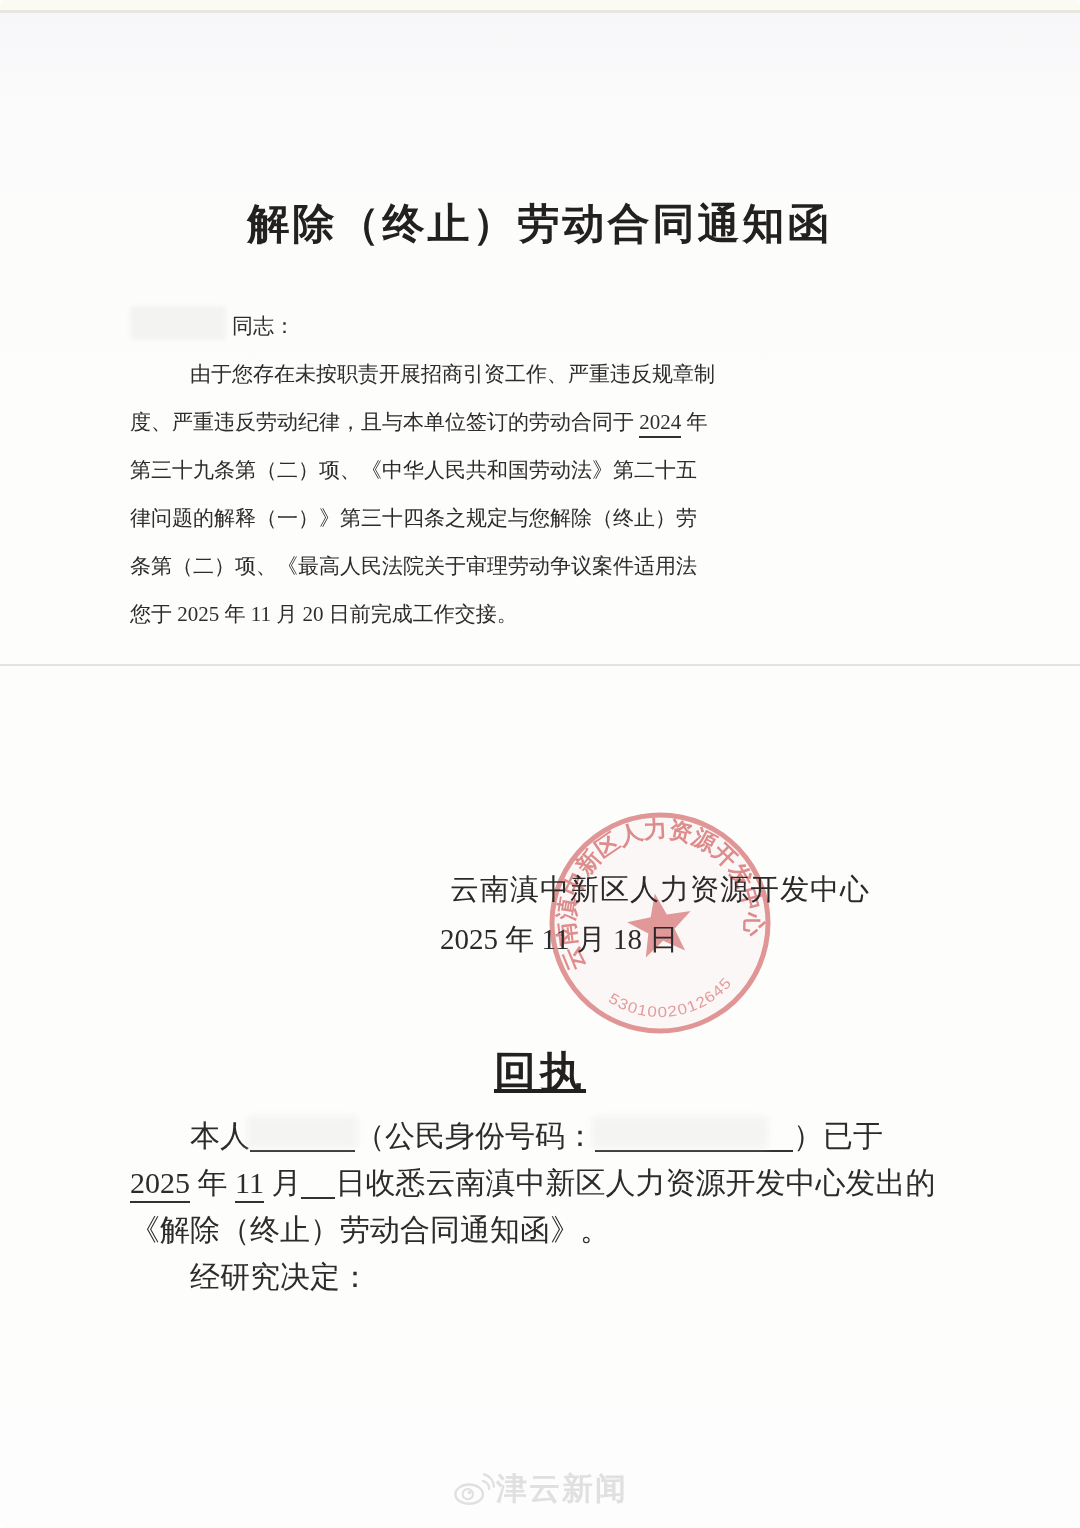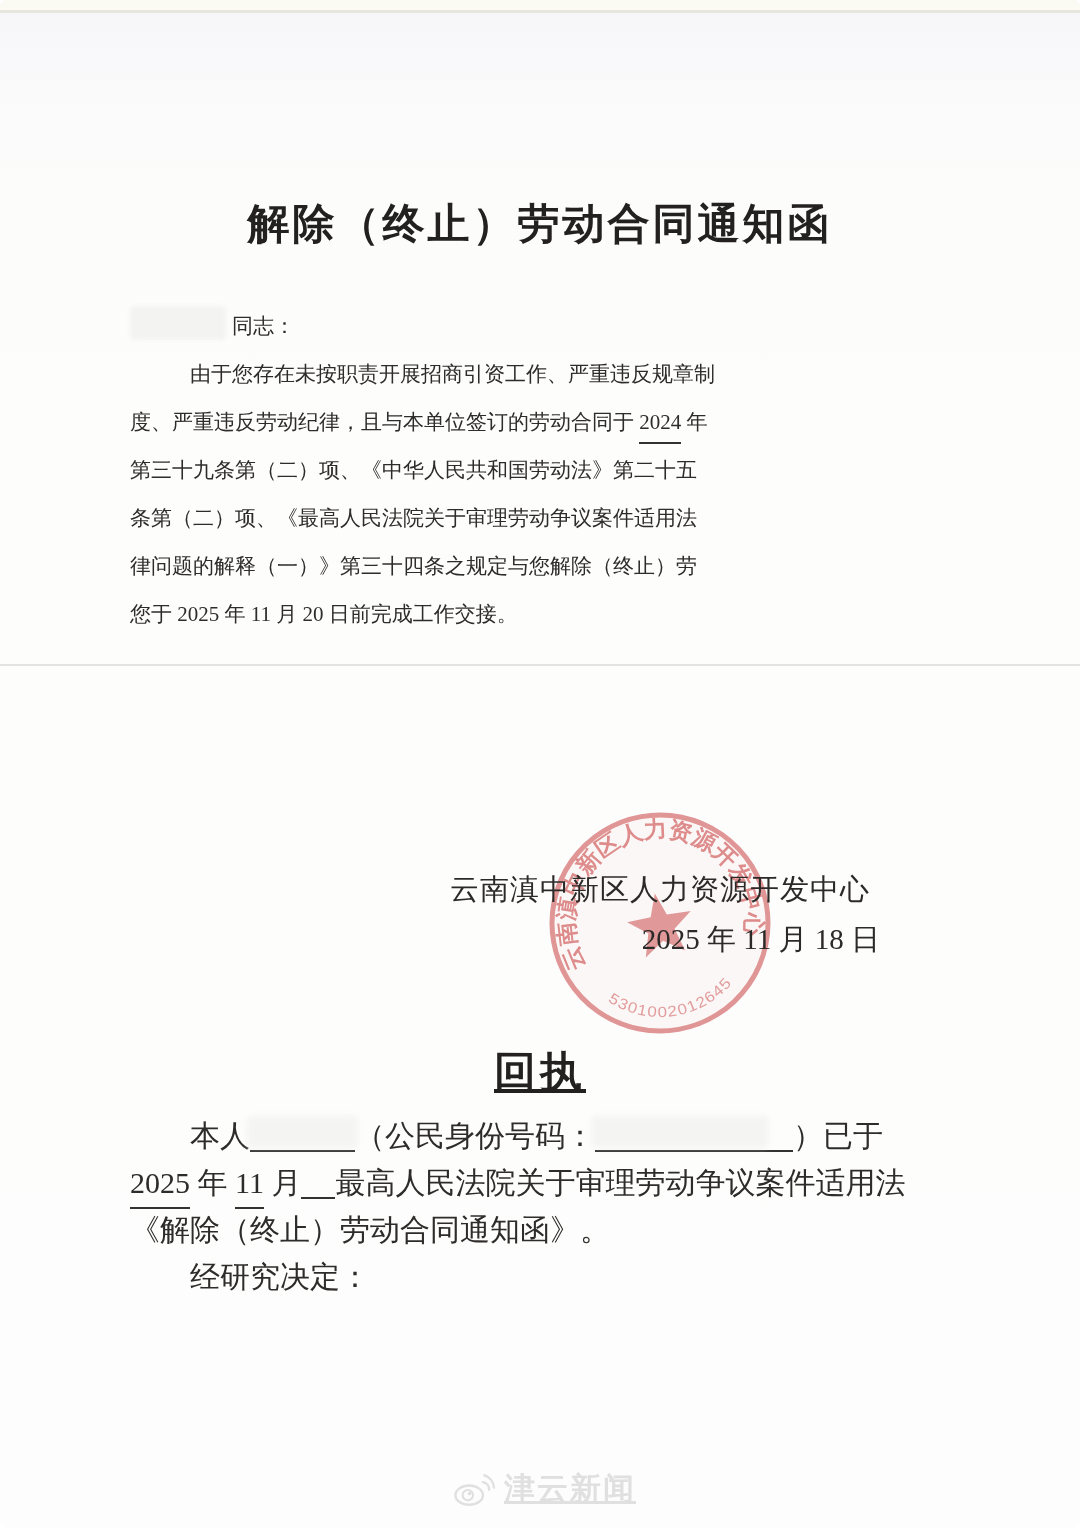--- a/index.html
+++ b/index.html
@@ -16,51 +16,51 @@
   .doc-title{
     position:absolute;top:196px;left:0;width:100%;text-align:center;
     font-family:"Liberation Sans","DejaVu Sans",sans-serif;
     font-size:42px;font-weight:700;letter-spacing:3px;color:#232120;
   }
   .content{position:absolute;top:302px;left:130px;width:824px;font-size:21px;}
   .content .line{height:48px;line-height:48px;white-space:nowrap;}
   .receipt-content{position:absolute;top:1112px;left:130px;width:824px;font-size:30px;}
   .receipt-content .line{height:47px;line-height:47px;white-space:nowrap;}
   .line.indent{text-indent:60px;}
-  .u{border-bottom:2px solid #343230;padding-bottom:8px;margin-top:46px;}
+  .u{border-bottom:2px solid #343230;padding-bottom:2px;margin-top:46px;}
   .blank{
     display:inline-block;height:34px;vertical-align:-6px;
     border-bottom:2px solid #343230;
   }
   .rb{position:relative;}
   .rb::before{
     content:'';position:absolute;left:-3px;right:-3px;bottom:2px;height:32px;
     background:rgba(236,236,235,.55);filter:blur(3px);border-radius:4px;
   }
   .redact-name{
     display:inline-block;width:96px;height:34px;vertical-align:-7px;margin-right:6px;
     background:rgba(238,238,236,.65);filter:blur(2px);border-radius:4px;
   }
   .sign-agency{
     position:absolute;top:870px;left:440px;width:440px;text-align:center;
     font-size:29px;letter-spacing:1px;color:#2c2a28;z-index:3;
   }
   .sign-date{
-    position:absolute;top:920px;left:440px;width:440px;text-align:right;
+    position:absolute;top:920px;left:440px;width:440px;text-align:left;
     font-size:29px;color:#2c2a28;z-index:3;
   }
   .seal{position:absolute;left:540px;top:803px;width:240px;height:240px;transform:rotate(-10deg);z-index:2;opacity:.85;}
   .receipt-title{
     position:absolute;top:1044px;left:0;width:100%;text-align:center;
     font-family:"Liberation Sans","DejaVu Sans",sans-serif;
     font-size:42px;font-weight:700;letter-spacing:4px;color:#232120;z-index:3;text-decoration:underline;
   }
   .watermark{
-    position:absolute;left:452px;top:1468px;display:flex;align-items:center;gap:8px;
-    color:#e0e0e0;z-index:4;text-decoration:underline;
+    position:absolute;left:452px;top:1468px;display:flex;gap:0;
+    color:#e0e0e0;z-index:4;
   }
   .watermark .wm-text{
     font-family:"Liberation Sans","DejaVu Sans",sans-serif;
     font-size:31px;font-weight:700;letter-spacing:2px;color:#e0e0e0;
   }
 </style>
 </head>
 <body>
 
 <div class="paper">
@@ -71,22 +71,22 @@
   <div class="doc-title">解除（终止）劳动合同通知函</div>
 
   <div class="content">
     <div class="line">
       <span class="redact-name"></span><span>同志：</span>
     </div>
     <div>
         <div class="line indent"><span>由于您存在未按职责开展招商引资工作、严重违反规章制</span></div>
         <div class="line"><span>度、严重违反劳动纪律，且与本单位签订的劳动合同于 </span><span class="u">2024</span><span> 年</span></div>
         <div class="line"><span>第三十九条第（二）项、《中华人民共和国劳动法》第二十五</span></div>
+        <div class="line"><span>律问题的解释（一）》第三十四条之规定与您解除（终止）劳</span></div>
         <div class="line"><span>条第（二）项、《最高人民法院关于审理劳动争议案件适用法</span></div>
-        <div class="line"><span>律问题的解释（一）》第三十四条之规定与您解除（终止）劳</span></div>
         <div class="line"><span>您于 2025 年 11 月 20 日前完成工作交接。</span></div>
       </div>
   </div>
 
   <svg class="seal" viewBox="0 0 240 240">
     <defs>
       <path id="arcTop" d="M 39.2,149.4 A 86,86 0 1 1 200.8,149.4" fill="none"></path>
       <path id="arcBottom" d="M 53.5,186.5 A 94,94 0 0 0 186.5,186.5" fill="none"></path>
     </defs>
     <circle cx="120" cy="120" r="108" fill="rgba(225,140,140,0.06)" stroke="#d05c5c" stroke-width="5" stroke-opacity="0.75"></circle>
@@ -100,21 +100,21 @@
   </svg>
 
   <div class="sign-agency">云南滇中新区人力资源开发中心</div>
   <div class="sign-date">2025 年 11 月 18 日</div>
 
   <div class="receipt-title">回执</div>
 
   <div class="receipt-content">
     <div>
         <div class="line indent"><span>本人</span><span class="blank rb" style="width: 105px;"></span><span>（公民身份号码：</span><span class="blank rb" style="width: 170px;"></span><span class="blank" style="width: 28px;"></span><span>）已于</span></div>
-        <div class="line"><span class="u">2025</span><span> 年 </span><span class="u">11</span><span> 月</span><span class="blank" style="width: 34px;"></span><span>最高人民法院关于审理劳动争议案件适用法</span></div>
+        <div class="line"><span class="u">2025</span><span> 年 </span><span class="u">11</span><span> 月</span><span class="blank" style="width: 34px;"></span><span>日收悉云南滇中新区人力资源开发中心发出的</span></div>
         <div class="line"><span>《解除（终止）劳动合同通知函》。</span></div>
         <div class="line indent"><span>经研究决定：</span></div>
       </div>
   </div>
 
   <div class="watermark">
     <svg width="44" height="40" viewBox="0 0 64 56">
       <ellipse cx="25" cy="37" rx="20" ry="14" fill="none" stroke="#e0e0e0" stroke-width="3.5"></ellipse>
       <circle cx="23" cy="37" r="7.5" fill="none" stroke="#e0e0e0" stroke-width="3"></circle>
       <circle cx="25.5" cy="34.5" r="2.6" fill="#e0e0e0"></circle>

